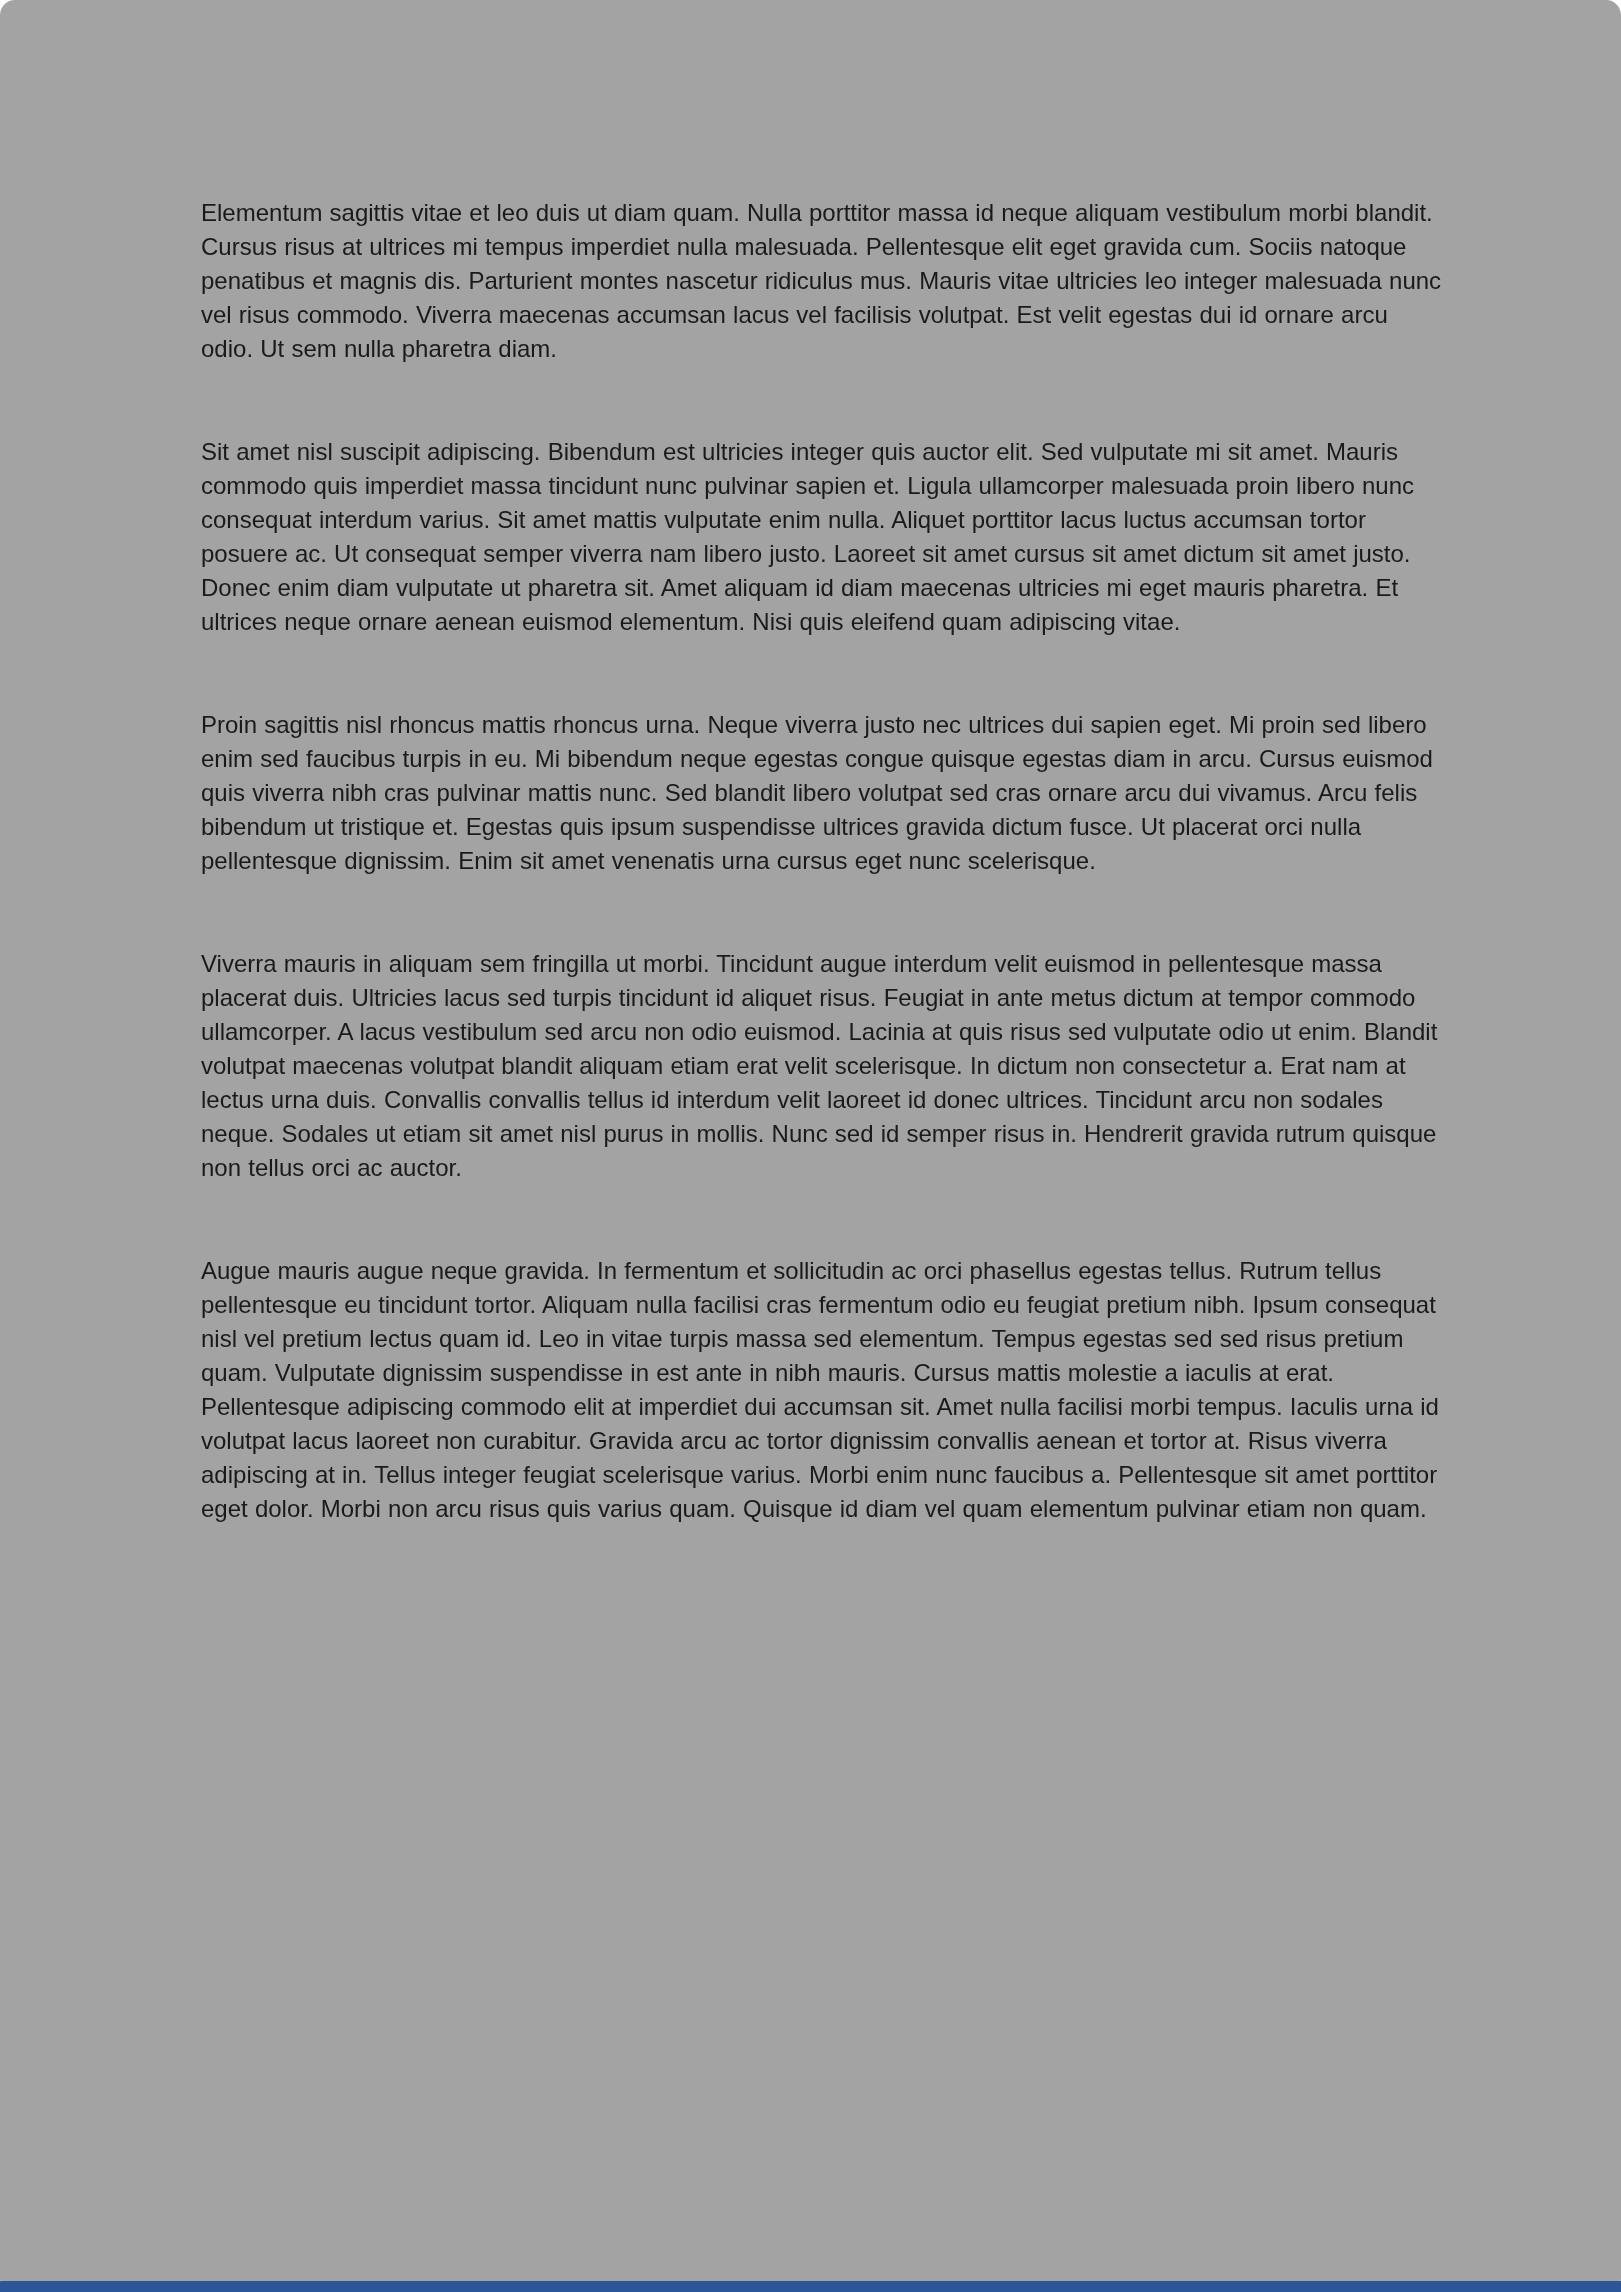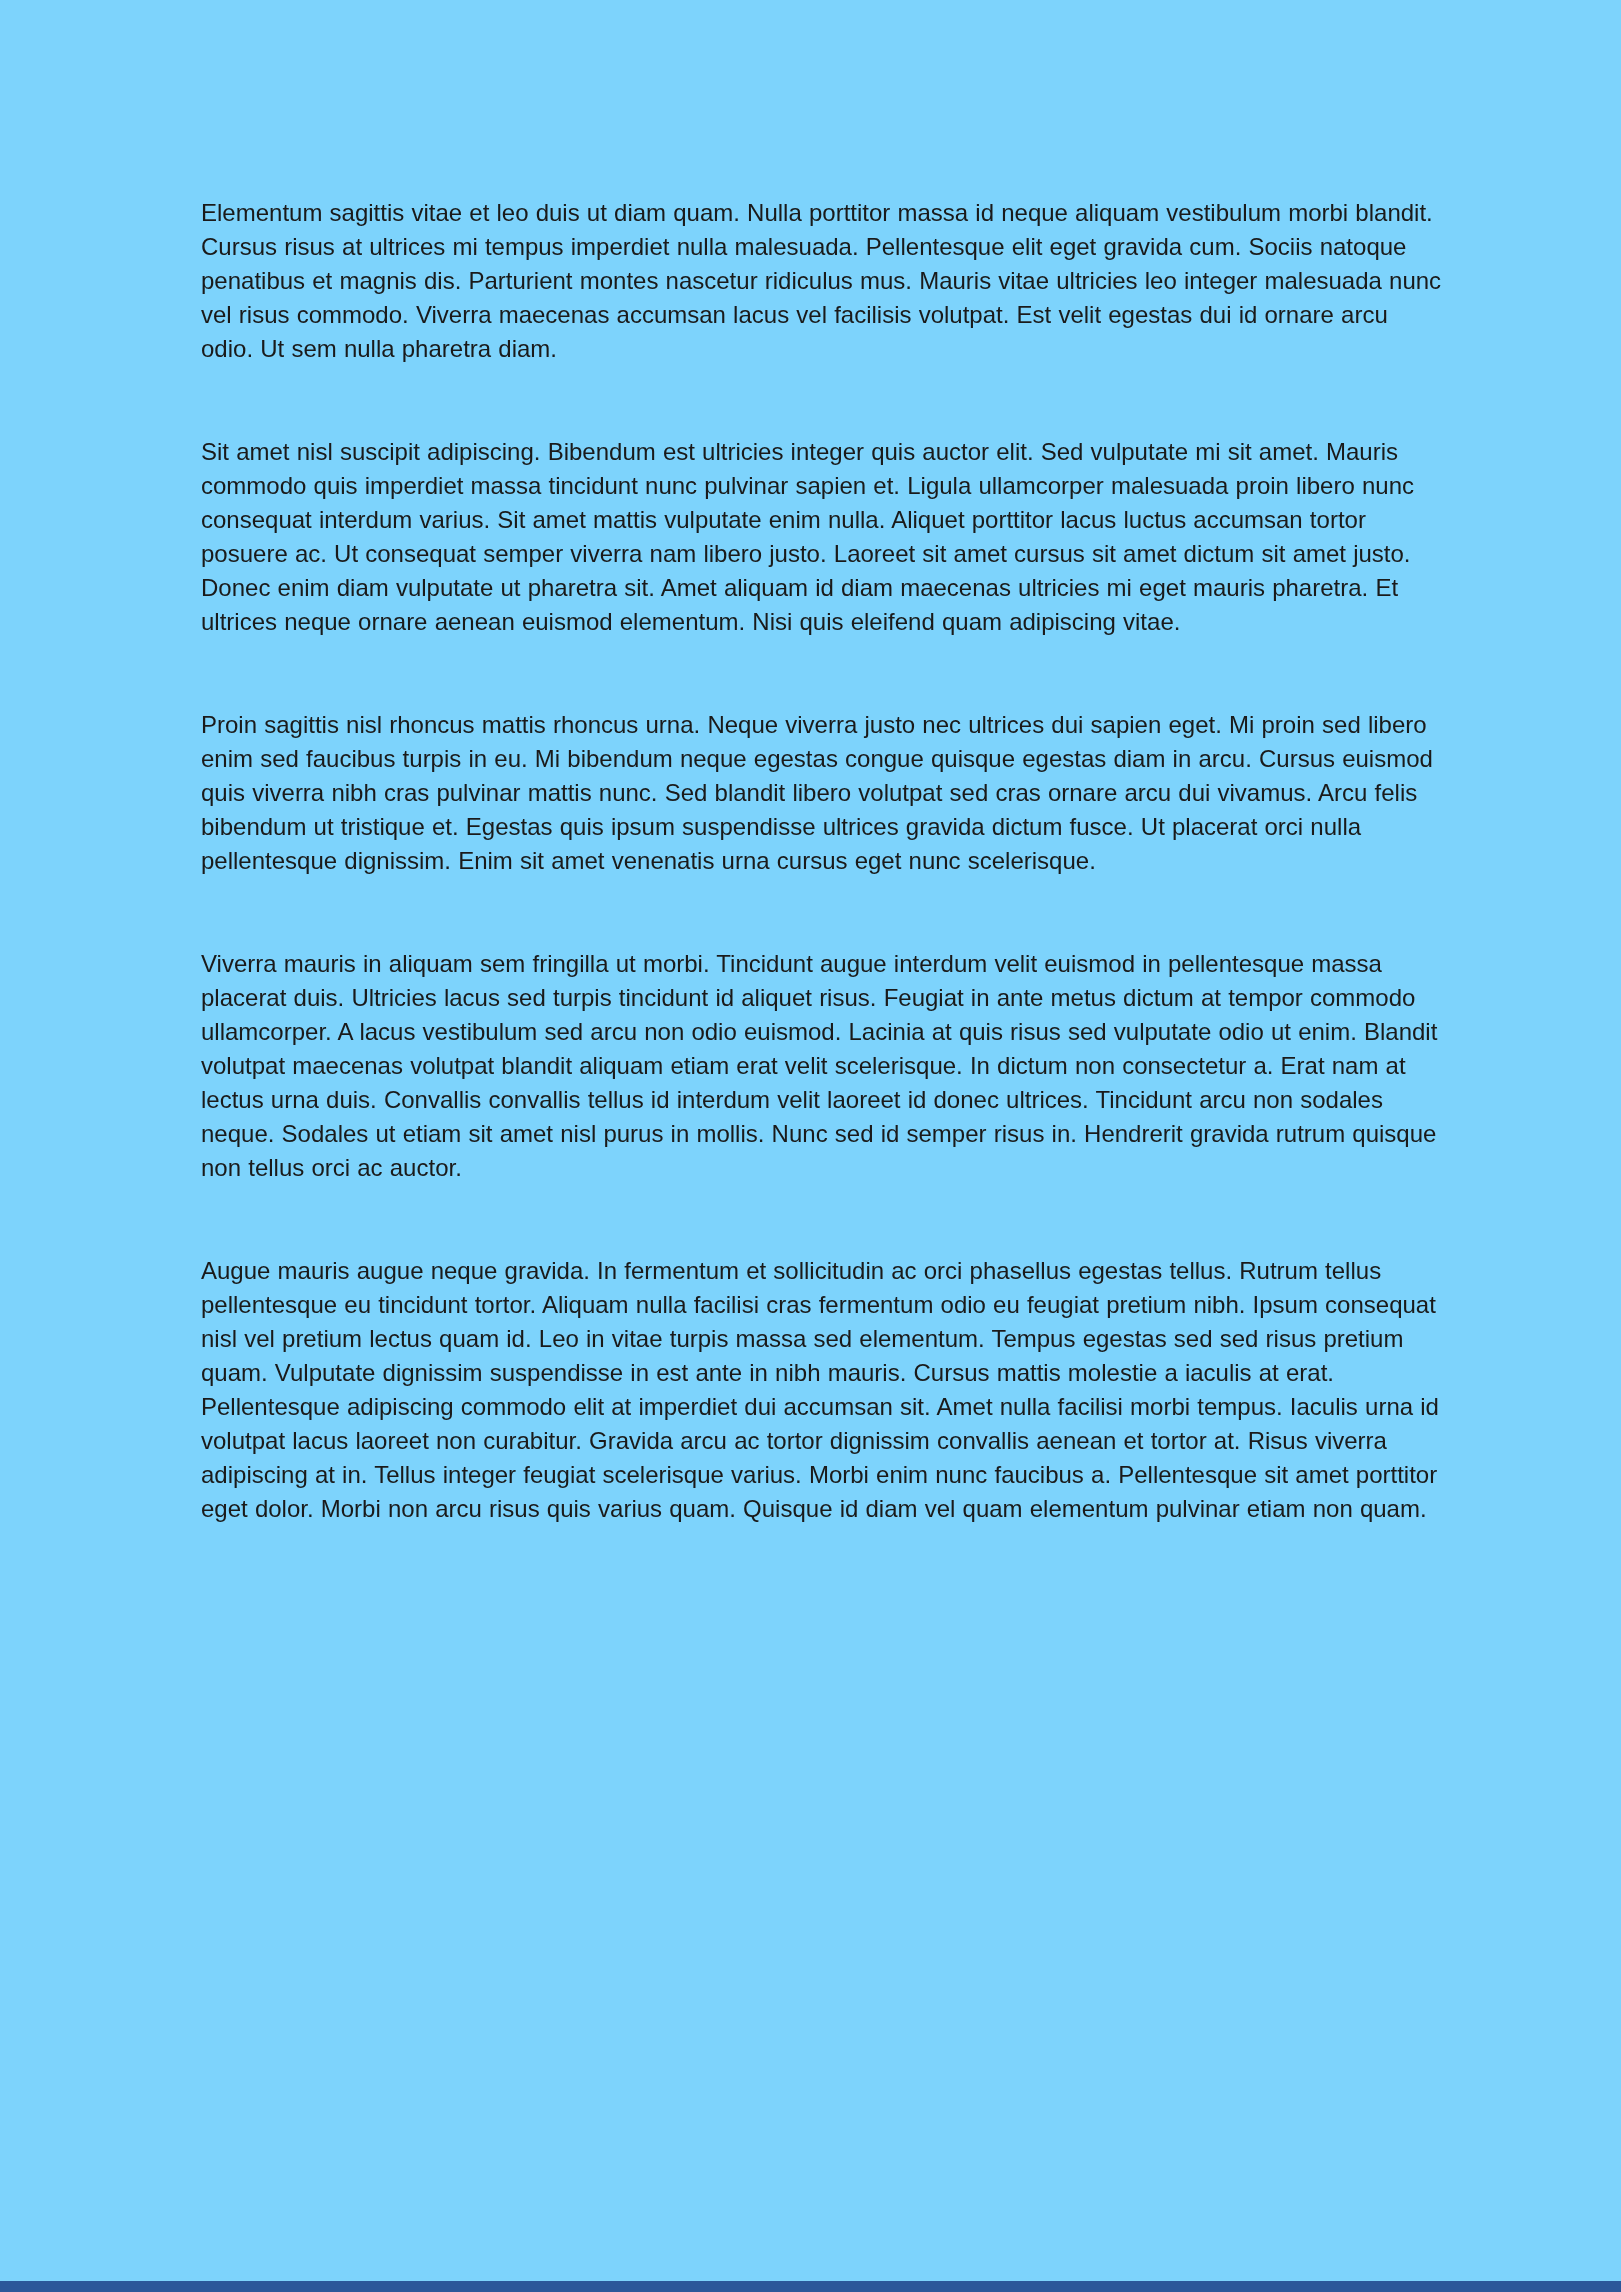--- a/index.html
+++ b/index.html
@@ -10,21 +10,22 @@
   body {
     width: 1621px;
     height: 2293px;
     position: relative;
     overflow: hidden;
     font-family: "Liberation Sans", sans-serif;
   }
   .page {
     position: absolute;
     inset: 0;
-    background: #7dd3fc;
+    background: #a3a3a3;
+    border-radius: 15px;
   }
   .text-block {
     position: absolute;
     left: 201px;
     top: 196px;
     width: 1243px;
     color: #1a1a1a;
     font-size: 24px;
     line-height: 34px;
     text-align: left;

